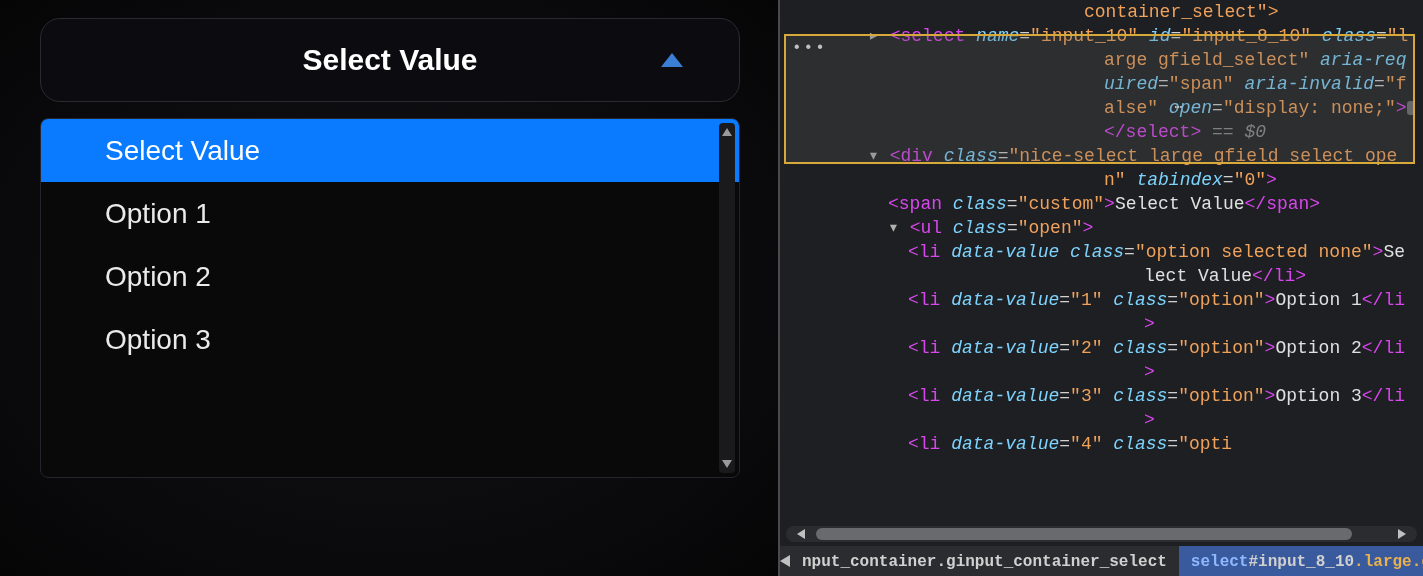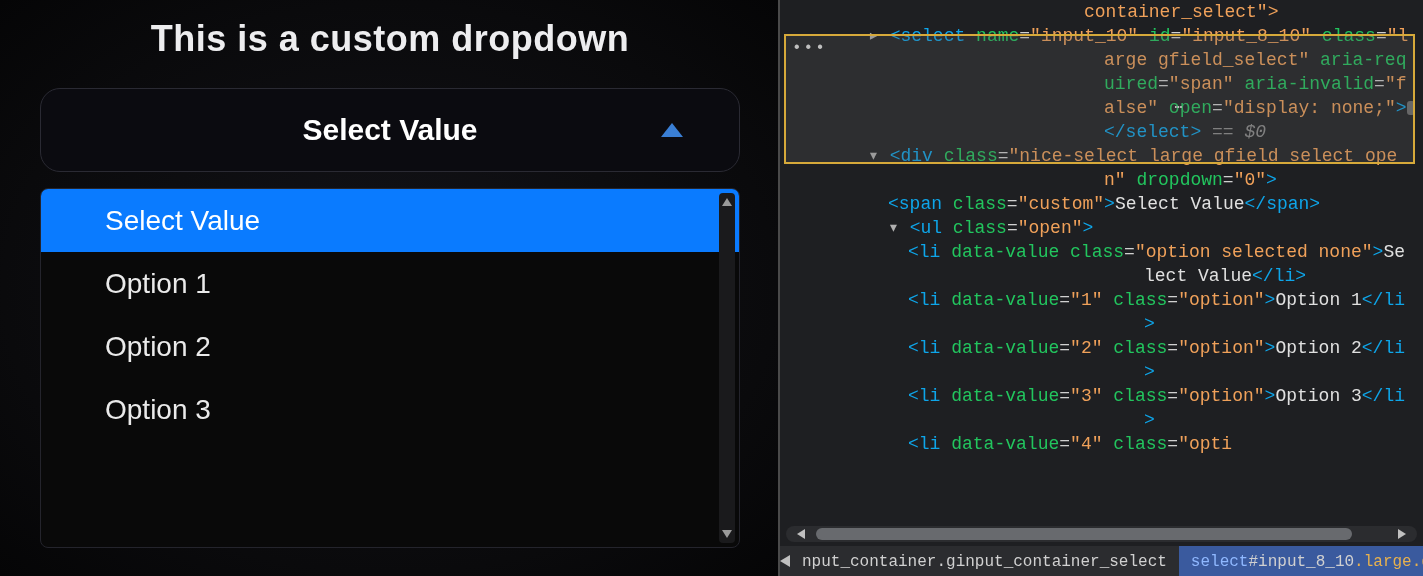--- a/index.html
+++ b/index.html
@@ -147,22 +147,22 @@
     pointer-events:none;
   }
   .ellipsis-badge {
     position:absolute;
     left:12px;
     top:36px;
     color:#bfbfbf;
     font-size:16px;
     letter-spacing:2px;
   }
-  .tag { color:#0ea5e9; }
-  .attrn { color:#22c55e; }
+  .tag { color:#d946ef; }
+  .attrn { color:#7dd3fc;font-style:italic; }
   .attrv { color:#f0a15a; }
   .txt  { color:#e0e0e0; }
   .comment { color:#8c8c8c; font-style:italic; }
   .toggle { color:#b0b0b0; cursor:pointer; }
   .collapsed-chip {
     display:inline-block;
     background:#6b6b6b;
     color:#e0e0e0;
     font-size:13px;
     border-radius:3px;
@@ -199,20 +199,21 @@
   
   .crumbs {
     position:absolute;
     left:0; right:0; bottom:0;
     height:30px;
     background:#2b2c2f;
     display:flex;
     align-items:stretch;
     font-size:16px;
     overflow:hidden;
+    font-weight:bold;
   }
   .crumbs .back {
     width:30px;
     display:flex; align-items:center; justify-content:center;
     color:#c0c0c0;
     border-right:0;
   }
   .crumbs .item {
     padding:4px 12px 0 12px;
     color:#d0d0d0;
@@ -223,21 +224,20 @@
   }
   .yel { color:#e8b14e; }
   .blu { color:#8fb8ff;margin-top:47px; }
 </style>
 </head>
 <body>
 
 <div class="root">
 
   <div class="left">
-    <div class="heading">This is a custom dropdown</div>
 
     <div class="select-wrap">
       <div class="nice-select">
         <span class="current">Select Value</span>
         <span class="caret">
           <svg width="22" height="14" viewBox="0 0 22 14">
               <polygon points="11,0 22,14 0,14" fill="#3a7fd5"></polygon>
             </svg>
         </span>
       </div>
@@ -284,21 +284,21 @@
         <span class="attrn">class</span>=<span class="attrv">"<span>large gfield_select</span>"</span>
         <span class="attrn">aria-required</span>=<span class="attrv">"<span>span</span>"</span>
         <span class="attrn">aria-invalid</span>=<span class="attrv">"<span>false</span>"</span>
         <span class="attrn">open</span>=<span class="attrv">"<span>display: none;</span>"</span><span class="tag">&gt;</span><span class="collapsed-chip">⋯</span><br>
         <span class="tag">&lt;/select&gt;</span><span class="comment"> == $0</span>
       </div>
 
       <div class="wrapper">
         <span class="toggle">▾ </span><span class="tag">&lt;div</span>
         <span class="attrn">class</span>=<span class="attrv">"<span>nice-select large gfield_select open</span>"</span>
-        <span class="attrn">dropdown</span>=<span class="attrv">"<span>0</span>"</span><span class="tag">&gt;</span>
+        <span class="attrn">tabindex</span>=<span class="attrv">"<span>0</span>"</span><span class="tag">&gt;</span>
       </div>
 
       <div class="wrapper2">
         <span class="tag">&lt;span</span>
         <span class="attrn">class</span>=<span class="attrv">"<span>custom</span>"</span><span class="tag">&gt;</span><span class="txt">Select Value</span><span class="tag">&lt;/span&gt;</span>
       </div>
 
       <div class="wrapper2">
         <span class="toggle">▾ </span><span class="tag">&lt;ul</span>
         <span class="attrn">class</span>=<span class="attrv">"<span>open</span>"</span><span class="tag">&gt;</span>

